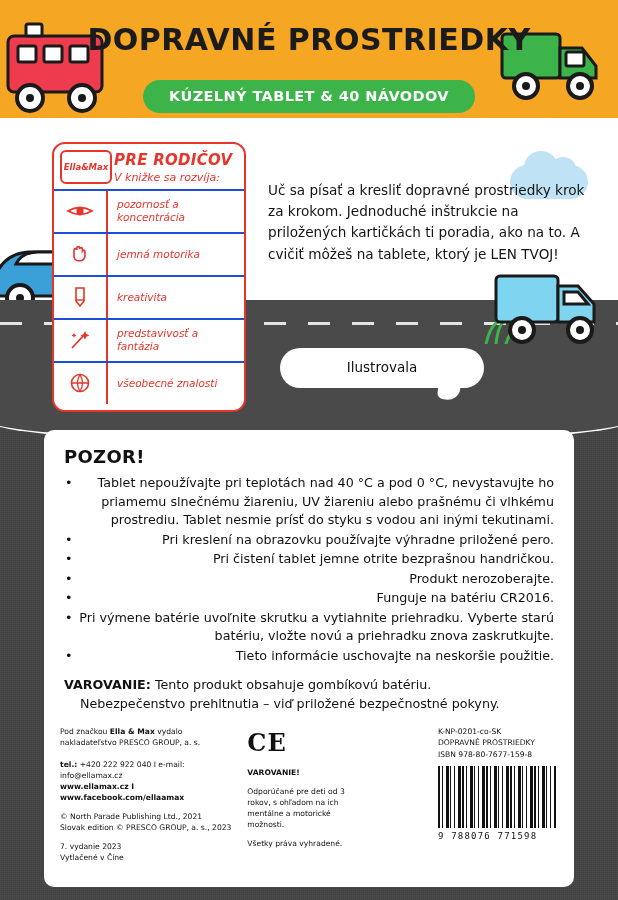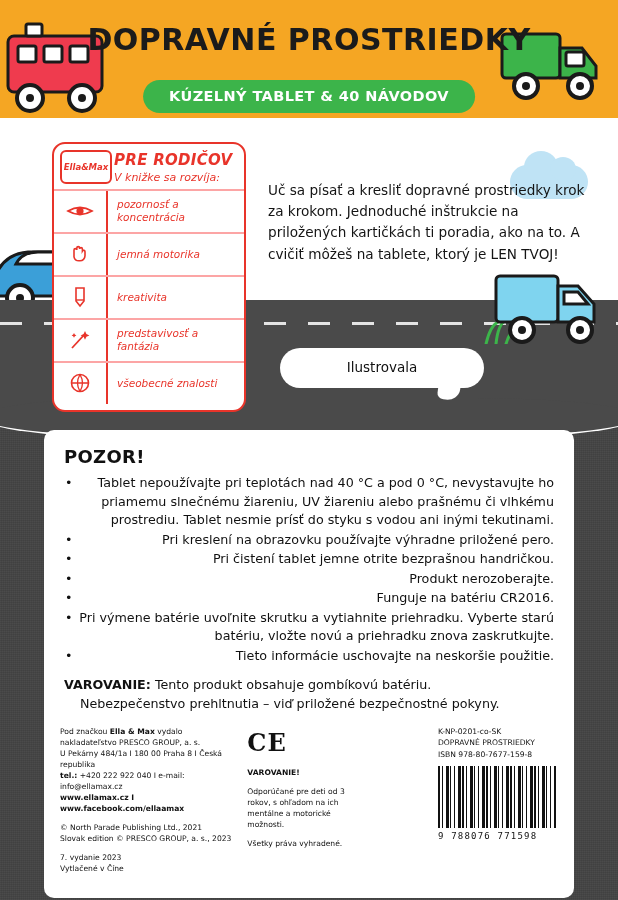--- a/index.html
+++ b/index.html
@@ -185,21 +185,21 @@
     color: #e8342a;
     font-size: 8.5px;
     font-weight: bold;
     display: flex;
     align-items: center;
     justify-content: center;
   }
   .prow {
     display: flex;
     align-items: center;
-    border-top: 2px solid #fca5a5;
+    border-top: 2px solid #1d4ed8;
     min-height: 41px;
   }
   .prow .picon {
     width: 52px;
     min-height: 41px;
     display: flex;
     align-items: center;
     justify-content: center;
     border-right: 2px solid #e8342a;
     color: #e8342a;
@@ -488,21 +488,21 @@
       <span>Tento produkt obsahuje gombíkovú batériu.</span>
       <span class="ind">Nebezpečenstvo prehltnutia – viď priložené bezpečnostné pokyny.</span>
     </div>
   </div>
 
   <div class="imprint">
     <div class="imp-col a">
       <p>
         <span>Pod značkou </span><b>Ella &amp; Max</b><span> vydalo</span><br>
         <span>nakladateľstvo PRESCO GROUP, a. s.</span><br>
-        <span>U Pekárny 484/1a I 180 00 Praha 8 I Česká republika</span><br>
+        <br>
         <b>tel.:</b><span> +420 222 922 040 I e-mail: info@ellamax.cz</span><br>
         <b>www.ellamax.cz I www.facebook.com/ellaamax</b>
       </p>
       <p>
         <span>© North Parade Publishing Ltd., 2021</span><br>
         <span>Slovak edition © PRESCO GROUP, a. s., 2023</span>
       </p>
       <p>
         <span>7. vydanie 2023</span><br>
         <span>Vytlačené v Číne</span>

